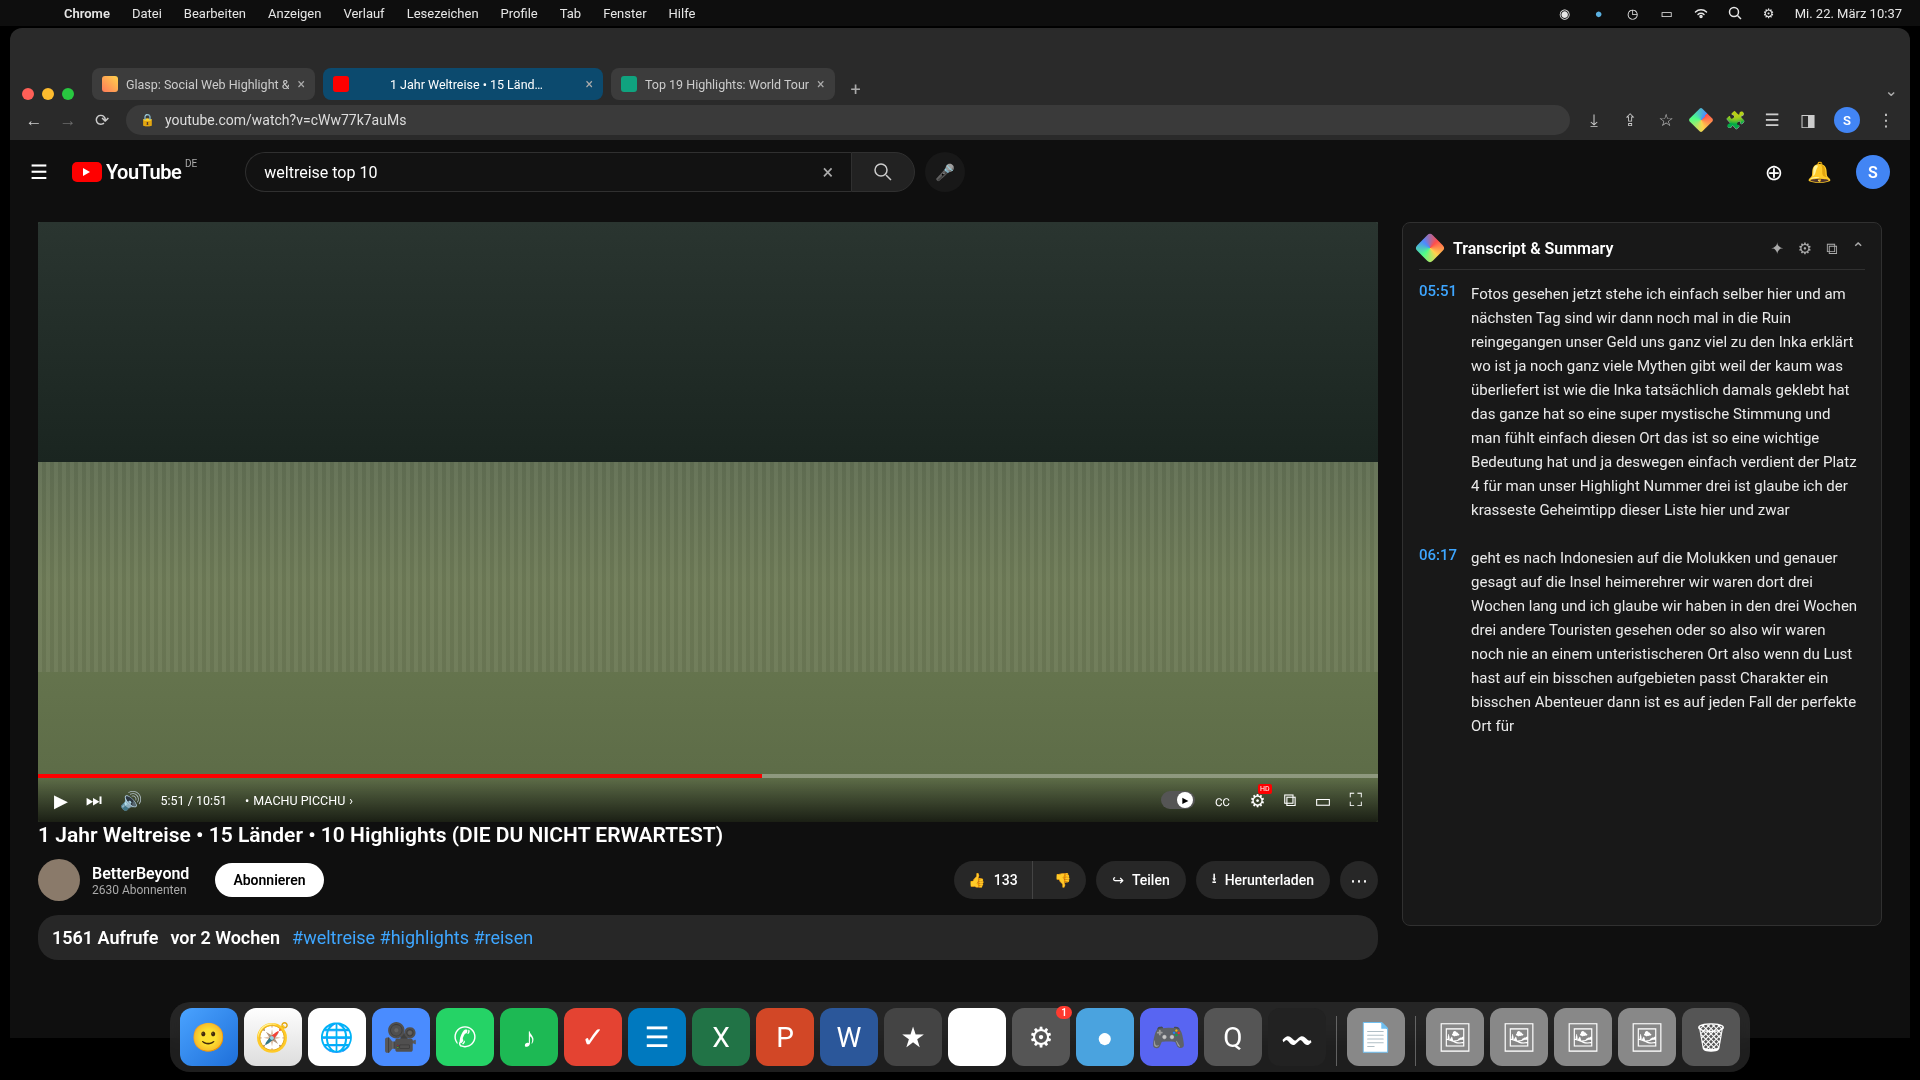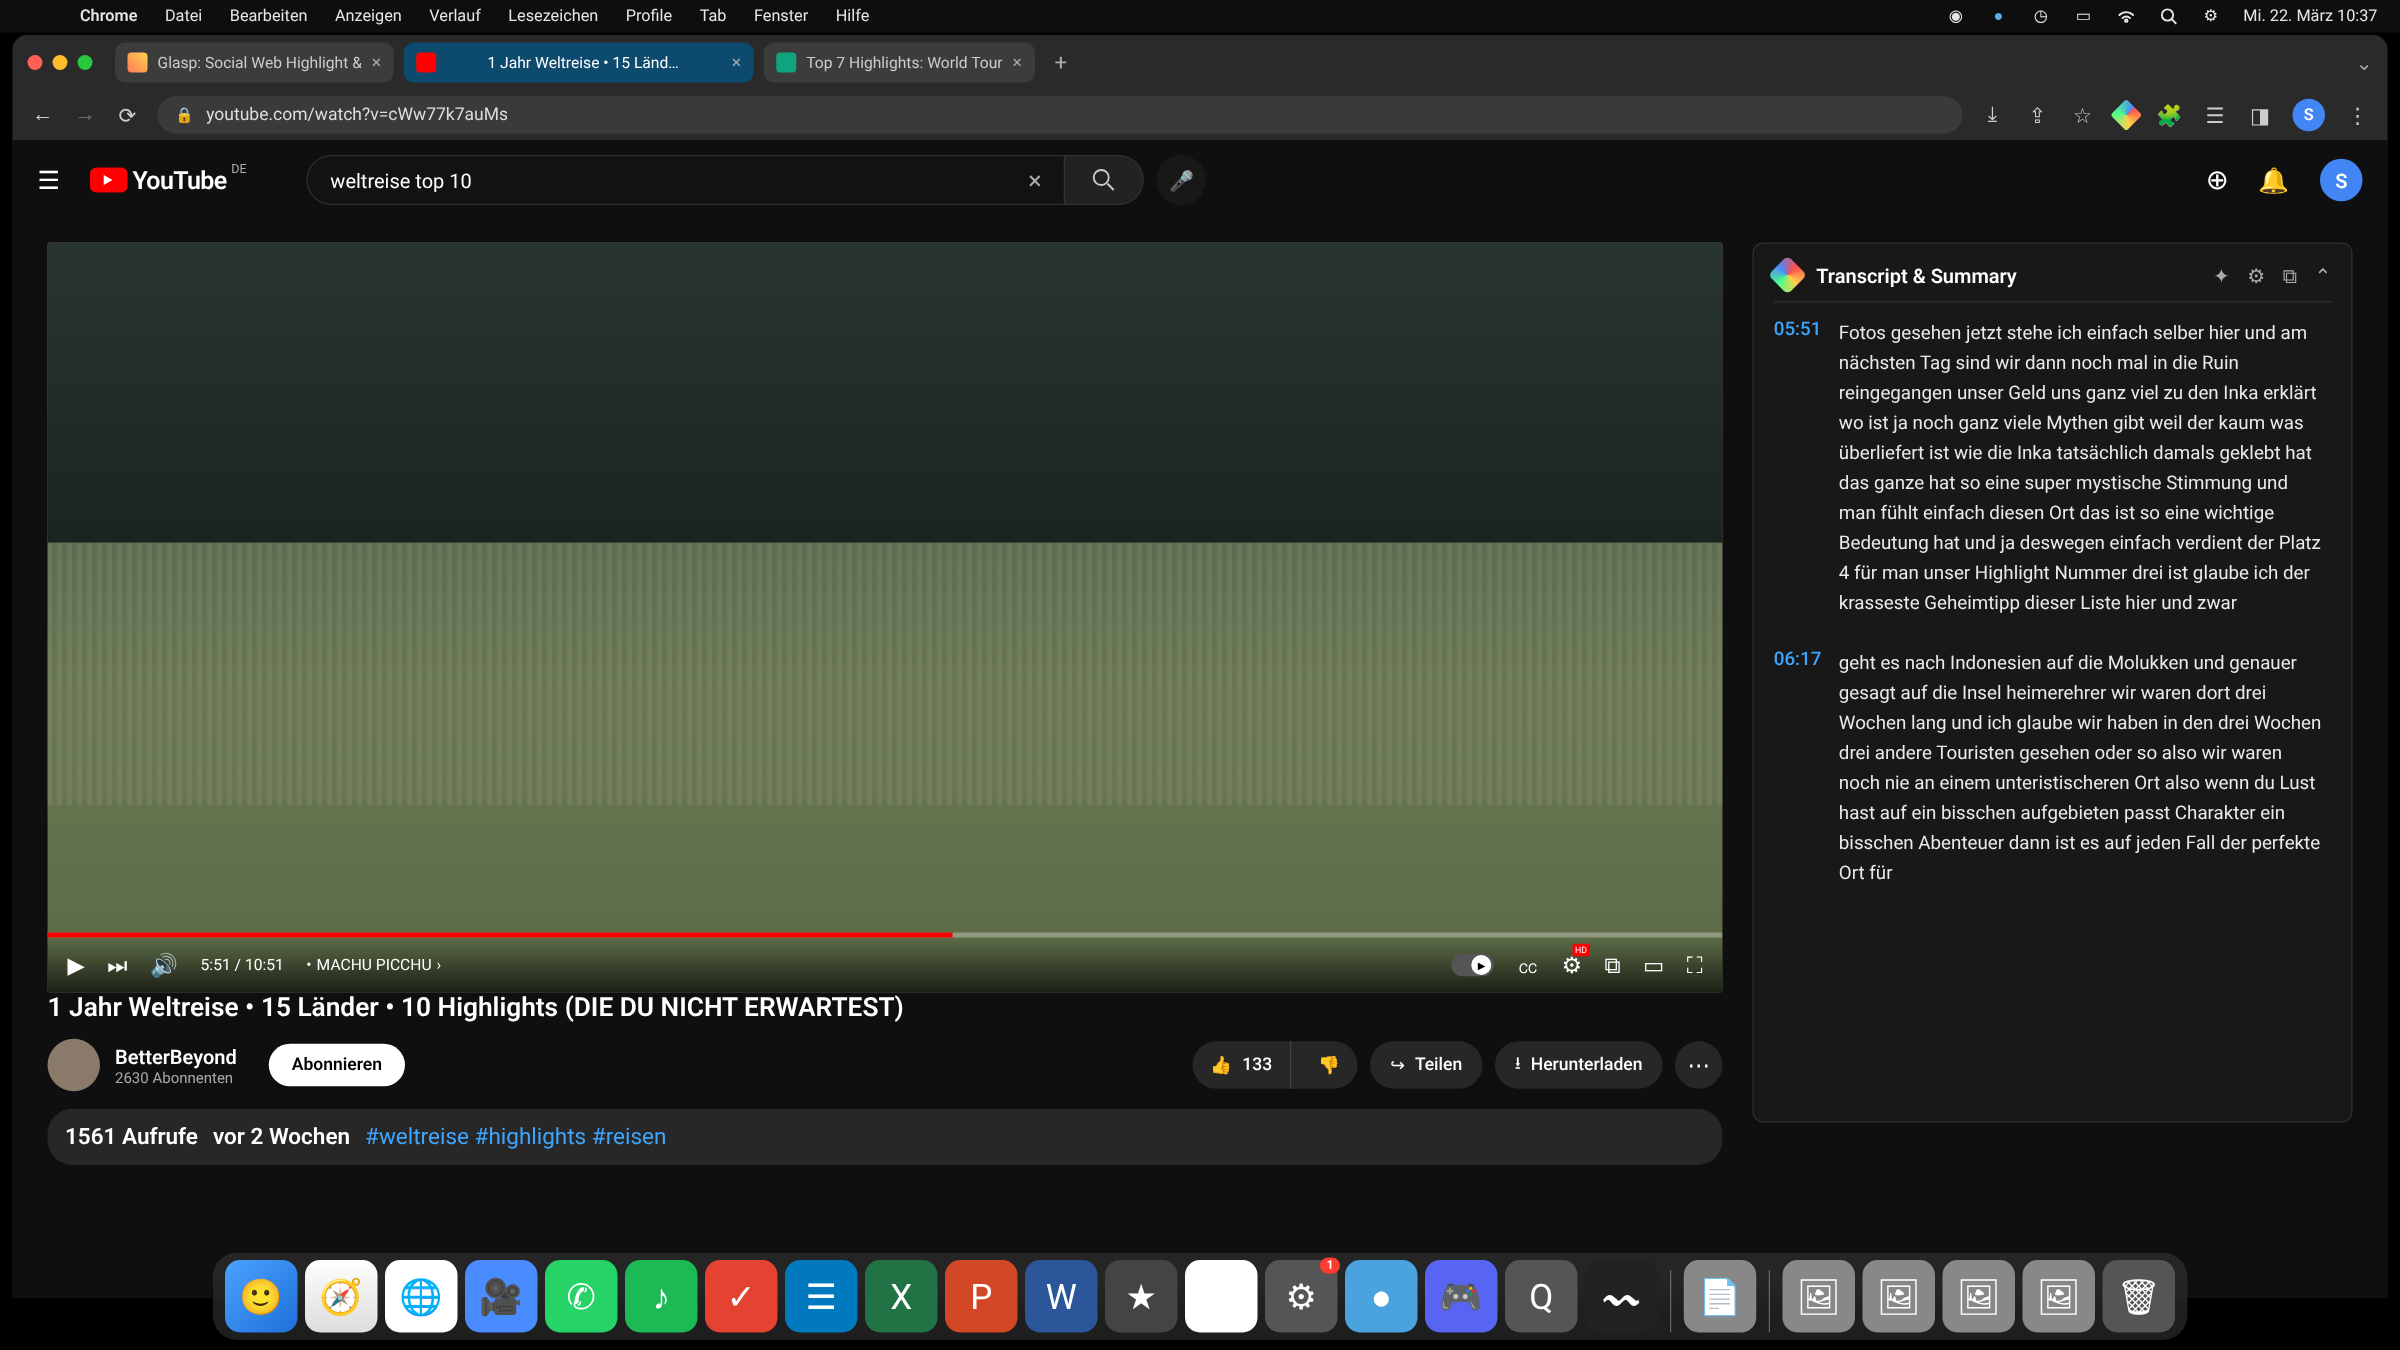--- a/index.html
+++ b/index.html
@@ -8,21 +8,21 @@
 
 .mac-menu { height: 26px; background: rgba(15,15,15,.95); color: #e6e6e6; display: flex; align-items: center; padding: 0 18px; font-size: 13px; gap: 22px; }
 .mac-menu .left { display: flex; gap: 22px; align-items: center; }
 .mac-menu .right { margin-left: auto; display: flex; gap: 18px; align-items: center; }
 .mac-menu .bold { font-weight: 600; margin-left: 24px; }
 .mac-menu .apple { font-size: 16px; }
 .status-ic { width: 16px; height: 16px; display: inline-flex; align-items: center; justify-content: center; }
 
 
 .browser { margin: 2px 10px 0 10px; background: #2a2a2a; border-radius: 12px 12px 0 0; overflow: hidden; height: 1010px; display: flex; flex-direction: column; }
-.tab-bar { height: 44px; background: #2a2a2a; display: flex; align-items: center; padding: 0 12px; gap: 8px; }
+.tab-bar { height: 44px; background: #2a2a2a; display: flex; align-items: flex-end; padding: 0 12px; gap: 8px; margin-top: 28px; }
 .traffic { display: flex; gap: 8px; margin-right: 10px; }
 .traffic span { width: 12px; height: 12px; border-radius: 50%; }
 .traffic .r { background: #ff5f57; }
 .traffic .y { background: #febc2e; }
 .traffic .g { background: #28c840; }
 .tab { background: #3c3c3c; border-radius: 8px; padding: 0 10px; height: 32px; display: flex; align-items: center; gap: 8px; color: #ccc; font-size: 12.5px; min-width: 0; max-width: 280px; }
 .tab.active { background: #0c4a6e; color: #fff; gap: 41px; }
 .tab .favicon { width: 16px; height: 16px; border-radius: 3px; flex-shrink: 0; }
 .tab .label { white-space: nowrap; overflow: hidden; text-overflow: ellipsis; flex: 1; }
 .tab .close { color: #aaa; font-size: 14px; flex-shrink: 0; }
@@ -176,21 +176,21 @@
       <span class="label">Glasp: Social Web Highlight &amp;</span>
       <span class="close">×</span>
     </div>
     <div class="tab active">
       <span class="favicon" style="background:#ff0000"></span>
       <span class="label">1 Jahr Weltreise • 15 Länder •</span>
       <span class="close">×</span>
     </div>
     <div class="tab">
       <span class="favicon" style="background:#10a37f"></span>
-      <span class="label">Top 7 Highlights: World Tour</span>
+      <span class="label">Top 19 Highlights: World Tour</span>
       <span class="close">×</span>
     </div>
     <span class="new-tab">+</span>
     <span class="chev-down">⌄</span>
   </div>
 
   <div class="addr-bar">
     <span class="nav-ico">←</span>
     <span class="nav-ico" style="opacity:.4">→</span>
     <span class="nav-ico">⟳</span>

